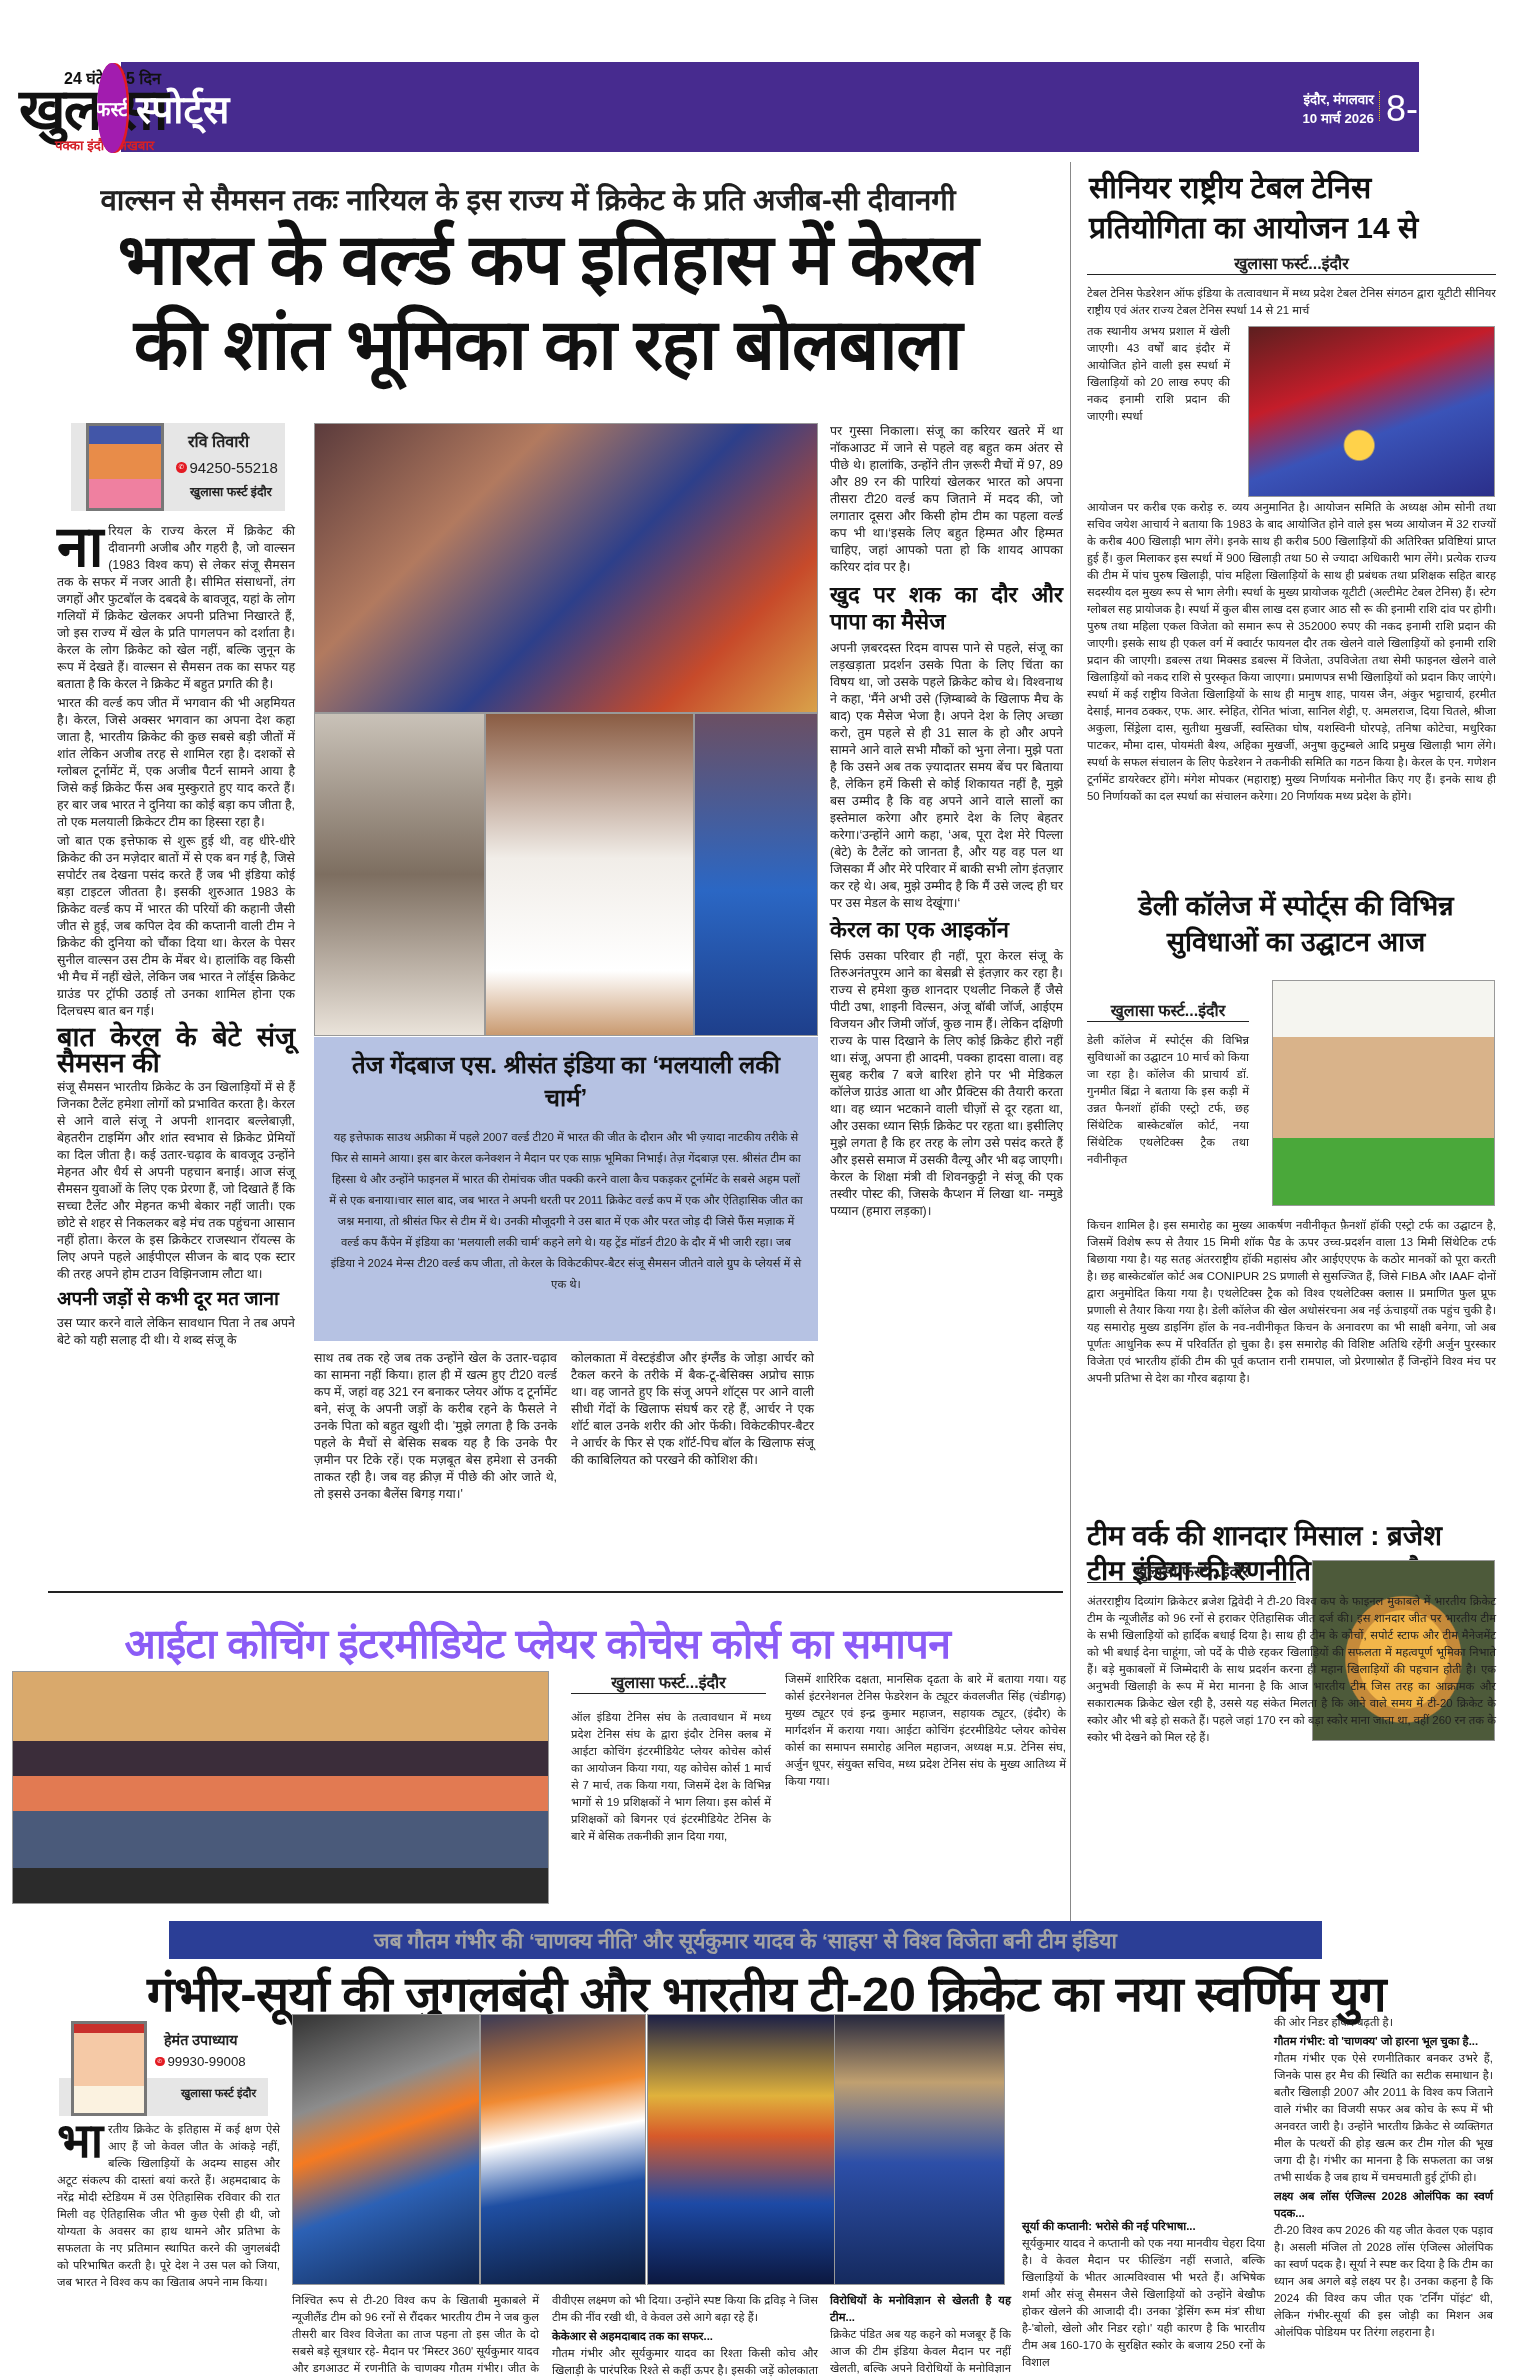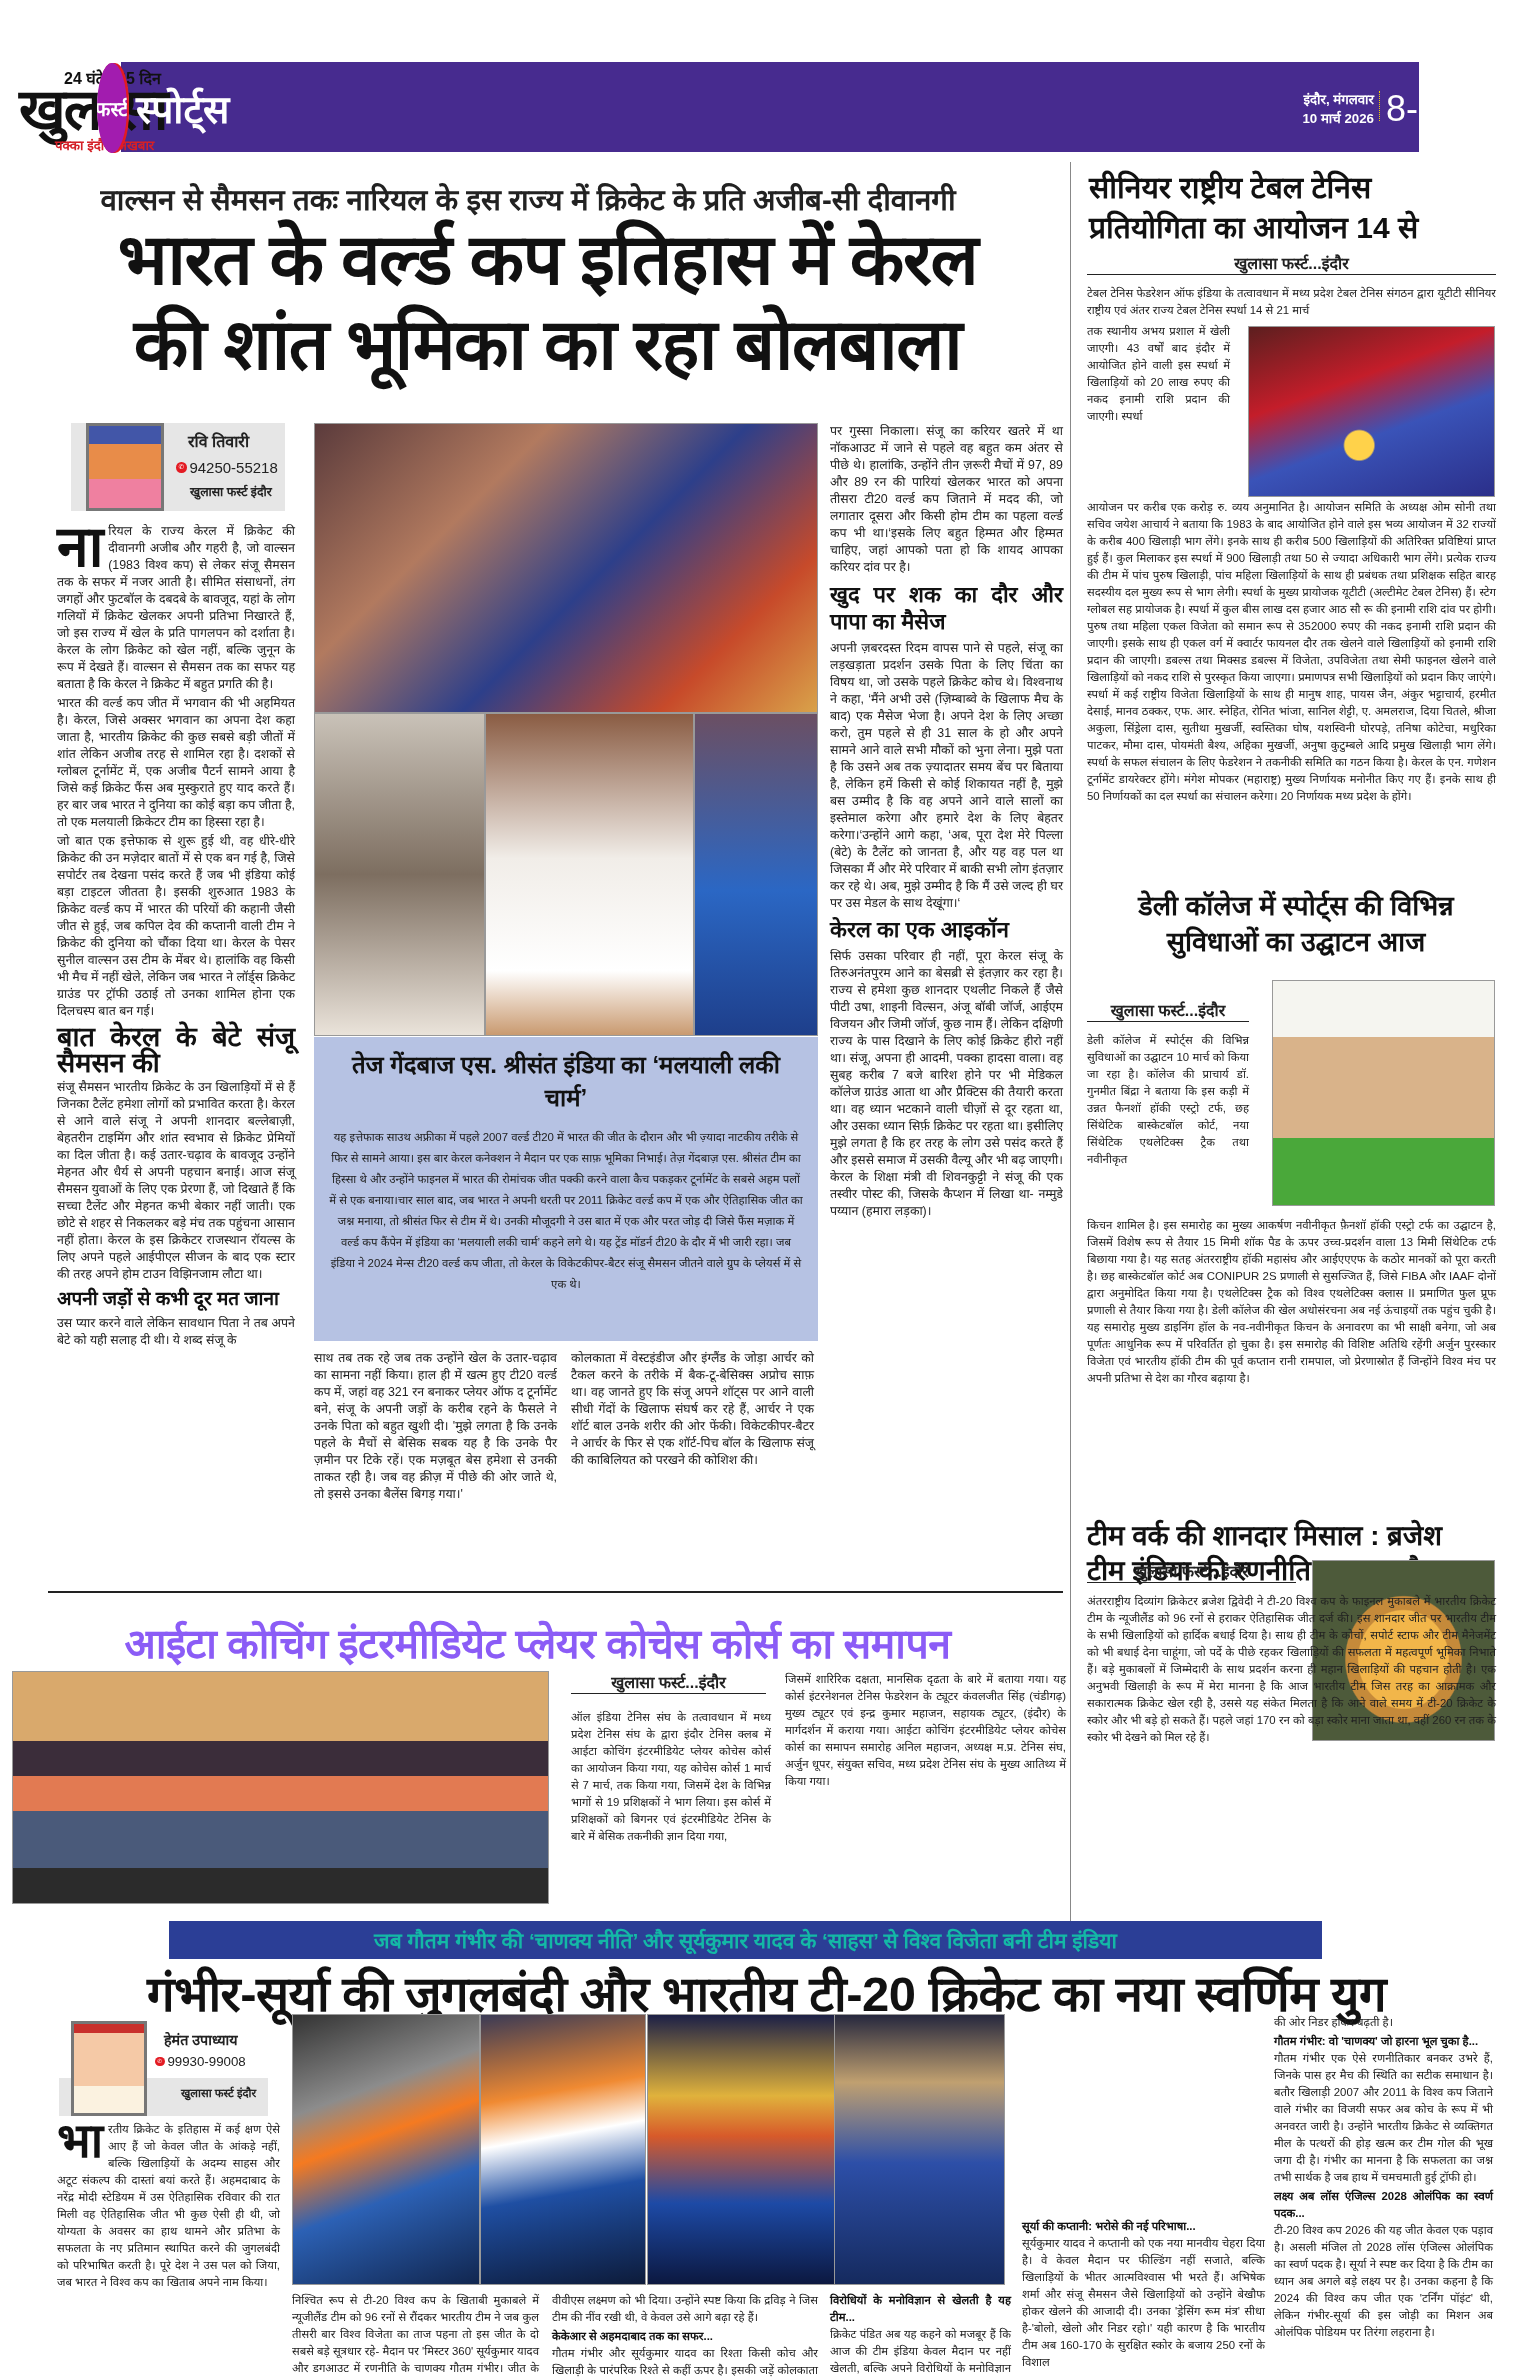--- a/index.html
+++ b/index.html
@@ -105,21 +105,21 @@
 <div class="photo" style="left:1312px;top:1560px;width:183px;height:181px;background:radial-gradient(ellipse at 50% 55%,#f2b64a 0 35%,#c58a3a 36% 45%,#4d5a3a 46%);"></div>
 <div class="abs txt" style="left:1087px;top:1593px;width:409px;font-size:11.4px;">अंतरराष्ट्रीय दिव्यांग क्रिकेटर ब्रजेश द्विवेदी ने टी-20 विश्व कप के फाइनल मुकाबले में भारतीय क्रिकेट टीम के न्यूजीलैंड को 96 रनों से हराकर ऐतिहासिक जीत दर्ज की। इस शानदार जीत पर भारतीय टीम के सभी खिलाड़ियों को हार्दिक बधाई दिया है। साथ ही टीम के कोचों, सपोर्ट स्टाफ और टीम मैनेजमेंट को भी बधाई देना चाहूंगा, जो पर्दे के पीछे रहकर खिलाड़ियों की सफलता में महत्वपूर्ण भूमिका निभाते हैं। बड़े मुकाबलों में जिम्मेदारी के साथ प्रदर्शन करना ही महान खिलाड़ियों की पहचान होती है। एक अनुभवी खिलाड़ी के रूप में मेरा मानना है कि आज भारतीय टीम जिस तरह का आक्रामक और सकारात्मक क्रिकेट खेल रही है, उससे यह संकेत मिलता है कि आने वाले समय में टी-20 क्रिकेट के स्कोर और भी बड़े हो सकते हैं। पहले जहां 170 रन को बड़ा स्कोर माना जाता था, वहीं 260 रन तक के स्कोर भी देखने को मिल रहे हैं।</div>
 
 <div class="abs" style="left:9.5px;top:1614px;width:1056px;text-align:center;font-size:41px;font-weight:900;color:#8b5cf6;letter-spacing:-0.5px;">आईटा कोचिंग इंटरमीडियेट प्लेयर कोचेस कोर्स का समापन</div>
 <div class="photo" style="left:12px;top:1671px;width:537px;height:233px;background:linear-gradient(180deg,#d9a96c 0 30%,#3b2d3a 30% 45%,#e27a52 45% 60%,#4a5a7a 60% 85%,#2b2b2b 85%);"></div>
 <div class="abs byline-agency" style="left:571px;top:1671px;width:195px;">खुलासा फर्स्ट...इंदौर</div>
 <div class="abs txt" style="left:571px;top:1709px;width:200px;font-size:11.4px;">ऑल इंडिया टेनिस संघ के तत्वावधान में मध्य प्रदेश टेनिस संघ के द्वारा इंदौर टेनिस क्लब में आईटा कोचिंग इंटरमीडियेट प्लेयर कोचेस कोर्स का आयोजन किया गया, यह कोचेस कोर्स 1 मार्च से 7 मार्च, तक किया गया, जिसमें देश के विभिन्न भागों से 19 प्रशिक्षकों ने भाग लिया। इस कोर्स में प्रशिक्षकों को बिगनर एवं इंटरमीडियेट टेनिस के बारे में बेसिक तकनीकी ज्ञान दिया गया,</div>
 <div class="abs txt" style="left:785px;top:1671px;width:281px;font-size:11.4px;">जिसमें शारिरिक दक्षता, मानसिक दृढता के बारे में बताया गया। यह कोर्स इंटरनेशनल टेनिस फेडरेशन के ट्यूटर कंवलजीत सिंह (चंडीगढ़) मुख्य ट्यूटर एवं इन्द्र कुमार महाजन, सहायक ट्यूटर, (इंदौर) के मार्गदर्शन में कराया गया। आईटा कोचिंग इंटरमीडियेट प्लेयर कोचेस कोर्स का समापन समारोह अनिल महाजन, अध्यक्ष म.प्र. टेनिस संघ, अर्जुन धूपर, संयुक्त सचिव, मध्य प्रदेश टेनिस संघ के मुख्य आतिथ्य में किया गया।</div>
 
 <div class="abs" style="left:169px;top:1921px;width:1153px;height:38px;background:#2b3e96;display:flex;align-items:center;justify-content:center;">
-  <span style="color:#14b8a6;font-size:21px;font-weight:700;">जब गौतम गंभीर की ‘चाणक्य नीति’ और सूर्यकुमार यादव के ‘साहस’ से विश्व विजेता बनी टीम इंडिया</span>
+  <span style="color:#a3a3a3;font-size:21px;font-weight:700;">जब गौतम गंभीर की ‘चाणक्य नीति’ और सूर्यकुमार यादव के ‘साहस’ से विश्व विजेता बनी टीम इंडिया</span>
 </div>
 <div class="abs" style="left:19px;top:1959px;width:1495px;text-align:center;font-size:49px;font-weight:900;color:#111;letter-spacing:-0.5px;">गंभीर-सूर्या की जुगलबंदी और भारतीय टी-20 क्रिकेट का नया स्वर्णिम युग</div>
 
 <div class="abs" style="left:59px;top:2078px;width:209px;height:38px;background:#e6e6e6;"></div>
 <div class="abs" style="left:71px;top:2021px;width:76px;height:95px;background:linear-gradient(180deg,#c9302c 0 10%,#f5c9a6 10% 70%,#fbf2e0 70%);border:3.8px solid #777;"></div>
 <div class="abs" style="left:164px;top:2030px;font-size:14.3px;font-weight:700;color:#222;">हेमंत उपाध्याय</div>
 <div class="abs" style="left:155px;top:2054px;display:flex;align-items:center;gap:2.9px;">
   <span style="display:inline-block;width:9.5px;height:9.5px;border-radius:50%;background:#e31b23;color:#fff;font-size:5.7px;text-align:center;line-height:9.5px;">✆</span>
   <span style="font-size:13.3px;color:#222;">99930-99008</span>
 </div>

